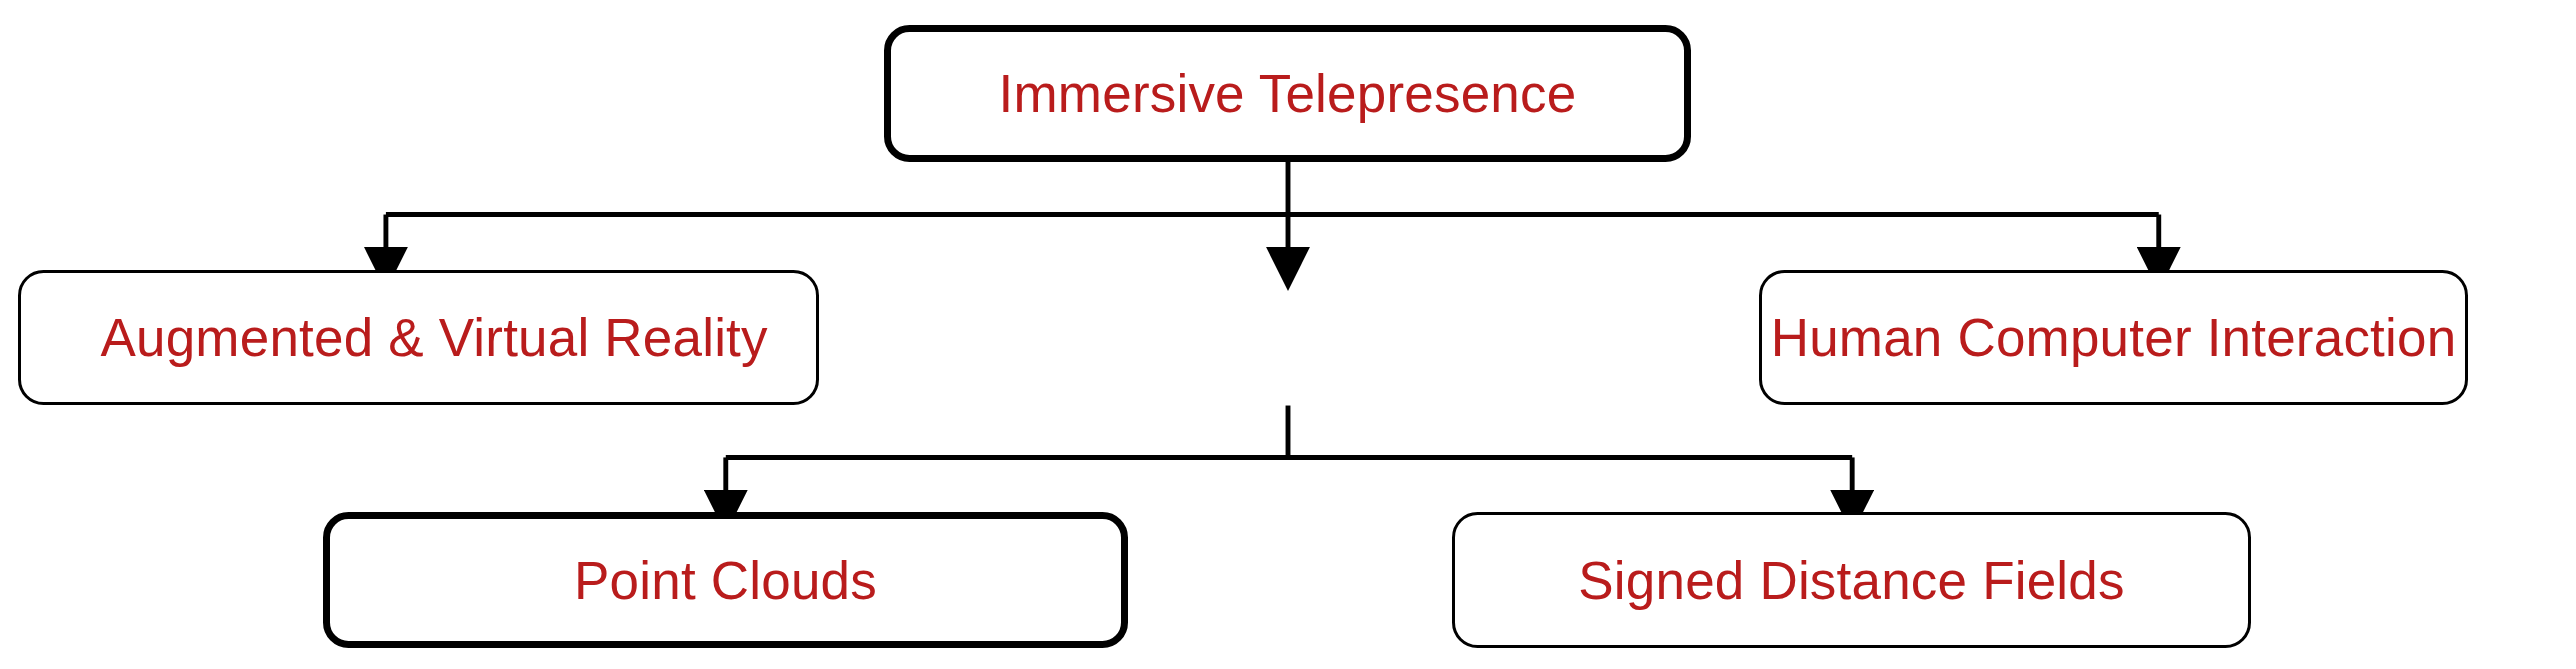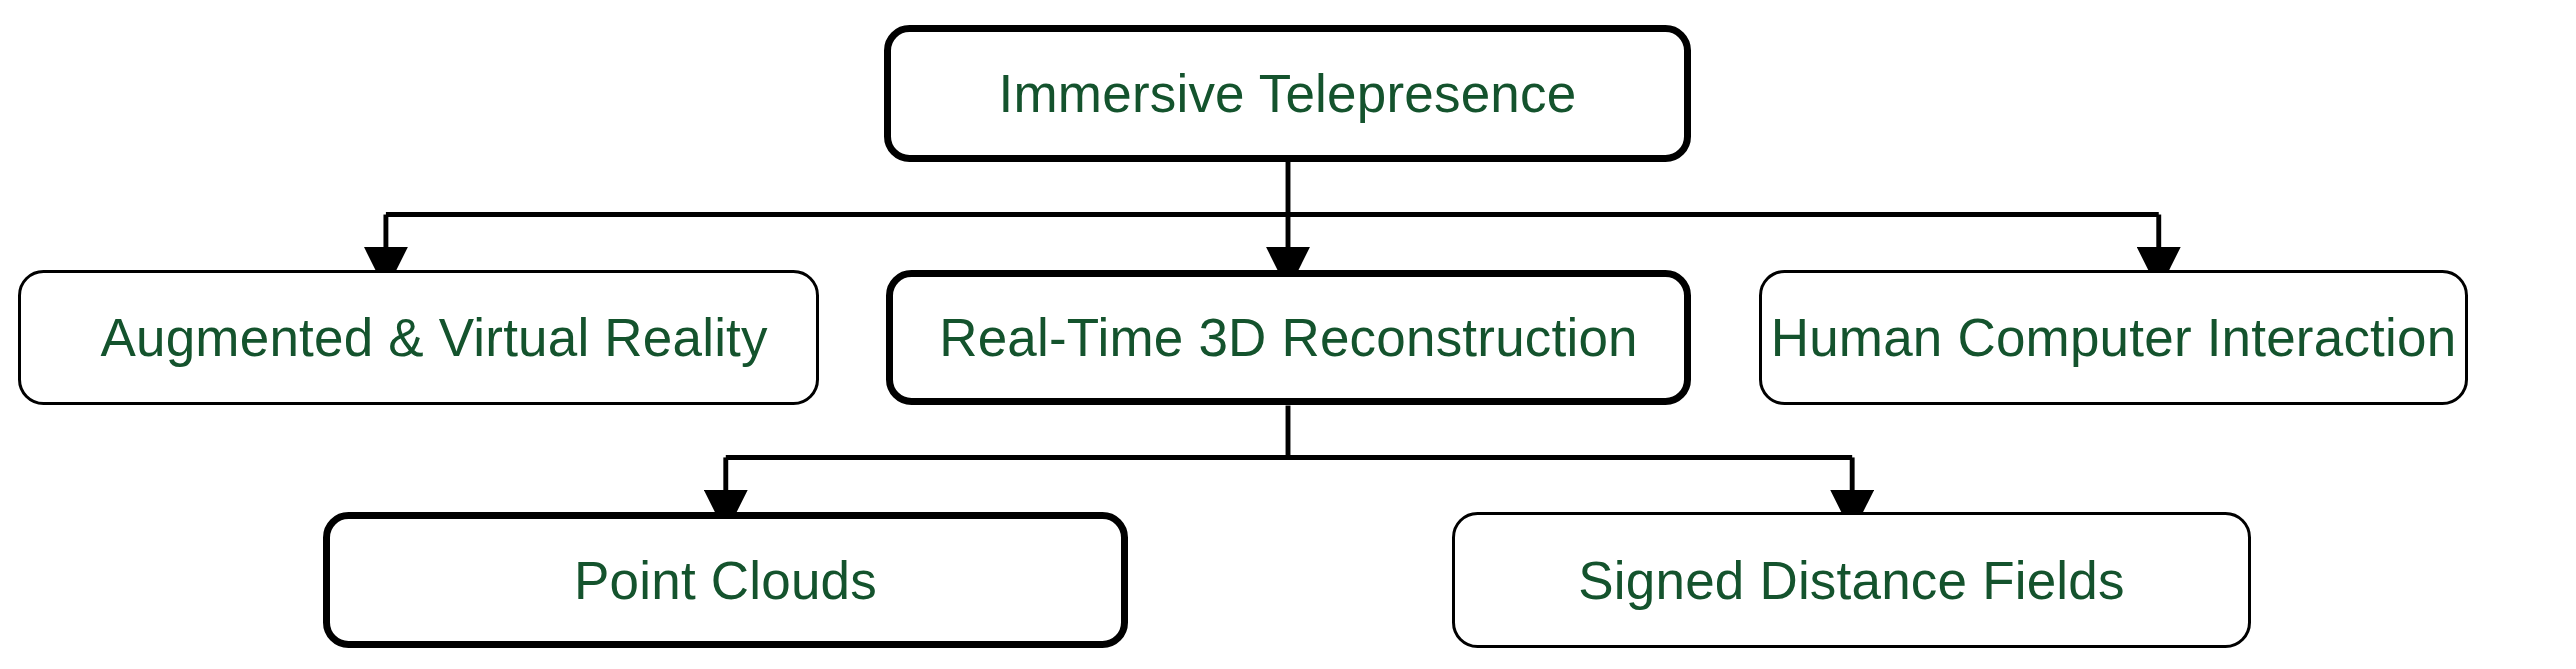--- a/index.html
+++ b/index.html
@@ -34,21 +34,21 @@
     color: #000000;
     letter-spacing: 0.2px;
     white-space: nowrap;
   }
   .node.emph {
     border-width: 7.8px;
   }
   .node-label {
     font-size: 53px;
     line-height: 1;
-    color: #14532d;
+    color: #b91c1c;
   }
   .node.root { left: 884px;  top: 24.5px;  width: 807px; height: 137px; }
   .node.avr  { left: 17.6px;   top: 270px; width: 801px; height: 135px; padding-left: 32px; }
   .node.r3d  { left: 886px;  top: 270px; width: 805px; height: 135px; }
   .node.hci  { left: 1759px; top: 270px; width: 709px; height: 135px; }
   .node.pc   { left: 323px;  top: 512px; width: 805px; height: 136px; }
   .node.sdf  { left: 1452px; top: 512px; width: 799px; height: 136px; }
 </style>
 </head>
 <body>
@@ -79,23 +79,20 @@
   </svg>
 
   <div class="node root emph">
     <span class="node-label">Immersive Telepresence</span>
   </div>
 
   <div class="node avr">
     <span class="node-label">Augmented &amp; Virtual Reality</span>
   </div>
 
-  <div class="node r3d emph">
-    <span class="node-label">Real-Time 3D Reconstruction</span>
-  </div>
 
   <div class="node hci">
     <span class="node-label">Human Computer Interaction</span>
   </div>
 
   <div class="node pc emph">
     <span class="node-label">Point Clouds</span>
   </div>
 
   <div class="node sdf">

